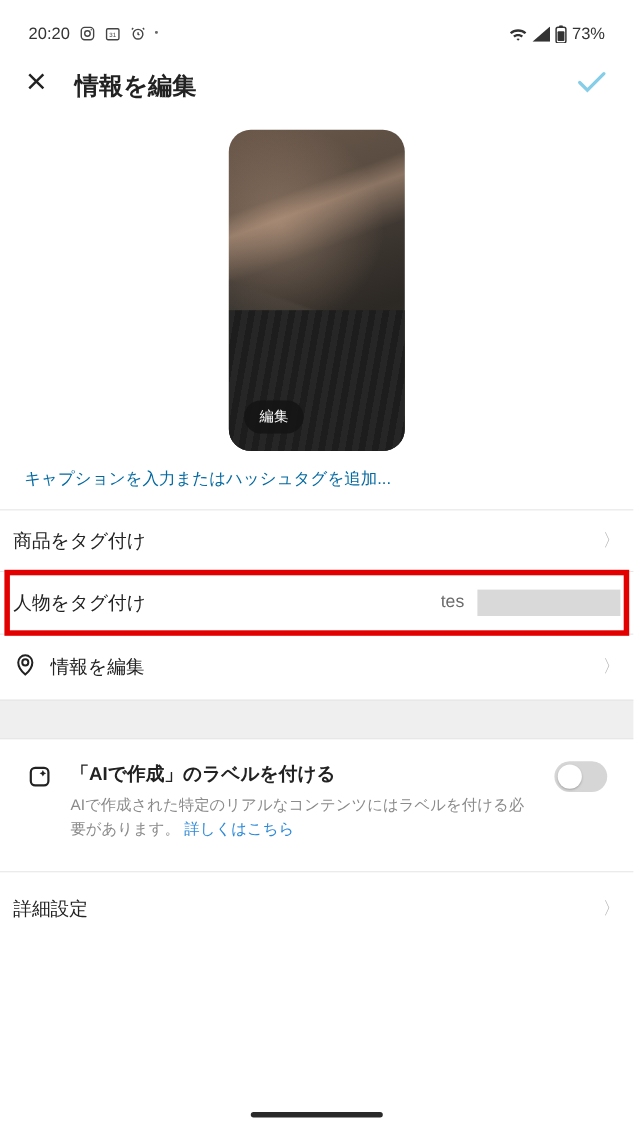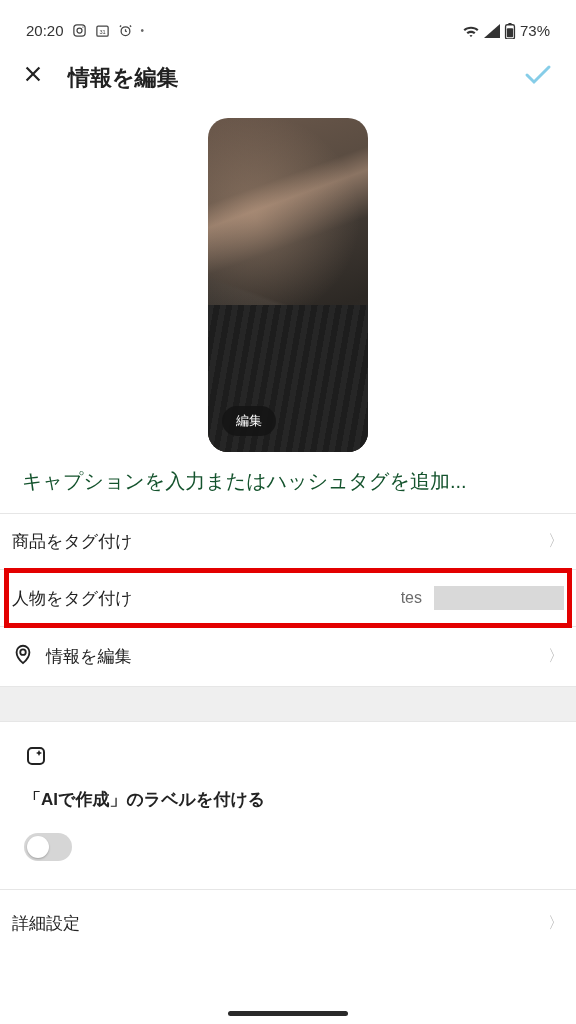--- a/index.html
+++ b/index.html
@@ -33,21 +33,21 @@
     .header-title { font-size: 22px; font-weight: 700; }
     .close-btn { font-size: 22px; cursor: pointer; }
     .confirm-btn {
       margin-left: auto;
       color: #7cc9e6;
       font-size: 26px;
     }
 
     .preview-wrap { display: flex; justify-content: center; padding: 6px 0 16px 0; }
     .preview {
-      width: 160px; height: 334px;
+      width: 160px; height: 292px;
       border-radius: 20px;
       background: linear-gradient(160deg, #6b584b 0%, #5b4d42 22%, #8b7463 28%, #3f3832 40%, #2c2824 60%, #3a3530 100%);
       position: relative;
       overflow: hidden;
     }
     .preview::before {
       content: ""; position: absolute; inset: 0;
       background:
         radial-gradient(circle at 30% 30%, rgba(220,180,150,0.35), transparent 40%),
         linear-gradient(200deg, transparent 55%, rgba(60,55,50,0.9) 56%);
@@ -61,22 +61,22 @@
       position: absolute; left: 14px; bottom: 16px;
       background: rgba(20,20,20,0.85);
       color: #fff;
       padding: 6px 14px;
       border-radius: 16px;
       font-size: 13px;
     }
 
     .caption-row {
       padding: 0 22px 18px 22px;
-      color: #14532d;
-      font-size: 20px;
+      color: #0369a1;
+      font-size: 15px;
     }
 
     .sep { border-top: 1px solid #e6e6e6; }
 
     .row {
       display: flex; align-items: center;
       padding: 16px 12px;
       font-size: 17px;
       position: relative;
     }
@@ -91,21 +91,20 @@
       inset: -2px 4px -2px 4px;
       border: 5px solid #e30000;
       pointer-events: none;
     }
 
     .gap-block { height: 36px; background: #efefef; border-top: 1px solid #e6e6e6; border-bottom: 1px solid #e6e6e6; }
 
     .ai-row {
       display: flex; align-items: flex-start; gap: 16px;
       padding: 20px 24px 10px 24px;
-      flex-direction: column;
     }
     .ai-icon { margin-top: 2px; }
     .ai-body { flex: 1; }
     .ai-title { font-size: 17px; font-weight: 600; margin-bottom: 6px; }
     .ai-desc { font-size: 14px; color: #8a8a8a; line-height: 1.55; }
     .ai-link { color: #2b88d8; }
     .toggle {
       width: 48px; height: 28px; border-radius: 14px; background: #d6d6d6;
       position: relative; flex: 0 0 auto; margin-top: 0;
     }
@@ -233,20 +232,24 @@
 
 <div class="ai-row">
   <span class="ai-icon">
     <svg width="24" height="24" viewBox="0 0 24 24" fill="none" stroke="#222" stroke-width="2">
         <rect x="4" y="4" width="16" height="16" rx="4"></rect>
         <path d="M15 6l1 2 2 1-2 1-1 2-1-2-2-1 2-1z" fill="#222" stroke="none"></path>
       </svg>
   </span>
   <div class="ai-body">
     <div class="ai-title">「AIで作成」のラベルを付ける</div>
+    <div class="ai-desc">
+      <span>AIで作成された特定のリアルなコンテンツにはラベルを付ける必要があります。</span>
+      <span class="ai-link">詳しくはこちら</span>
+    </div>
   </div>
   <div class="toggle"></div>
 </div>
 
 <div class="sep" style="margin-top:18px;"></div>
 
 <div class="adv-row">
   <span>詳細設定</span>
   <span class="chev">〉</span>
 </div>

